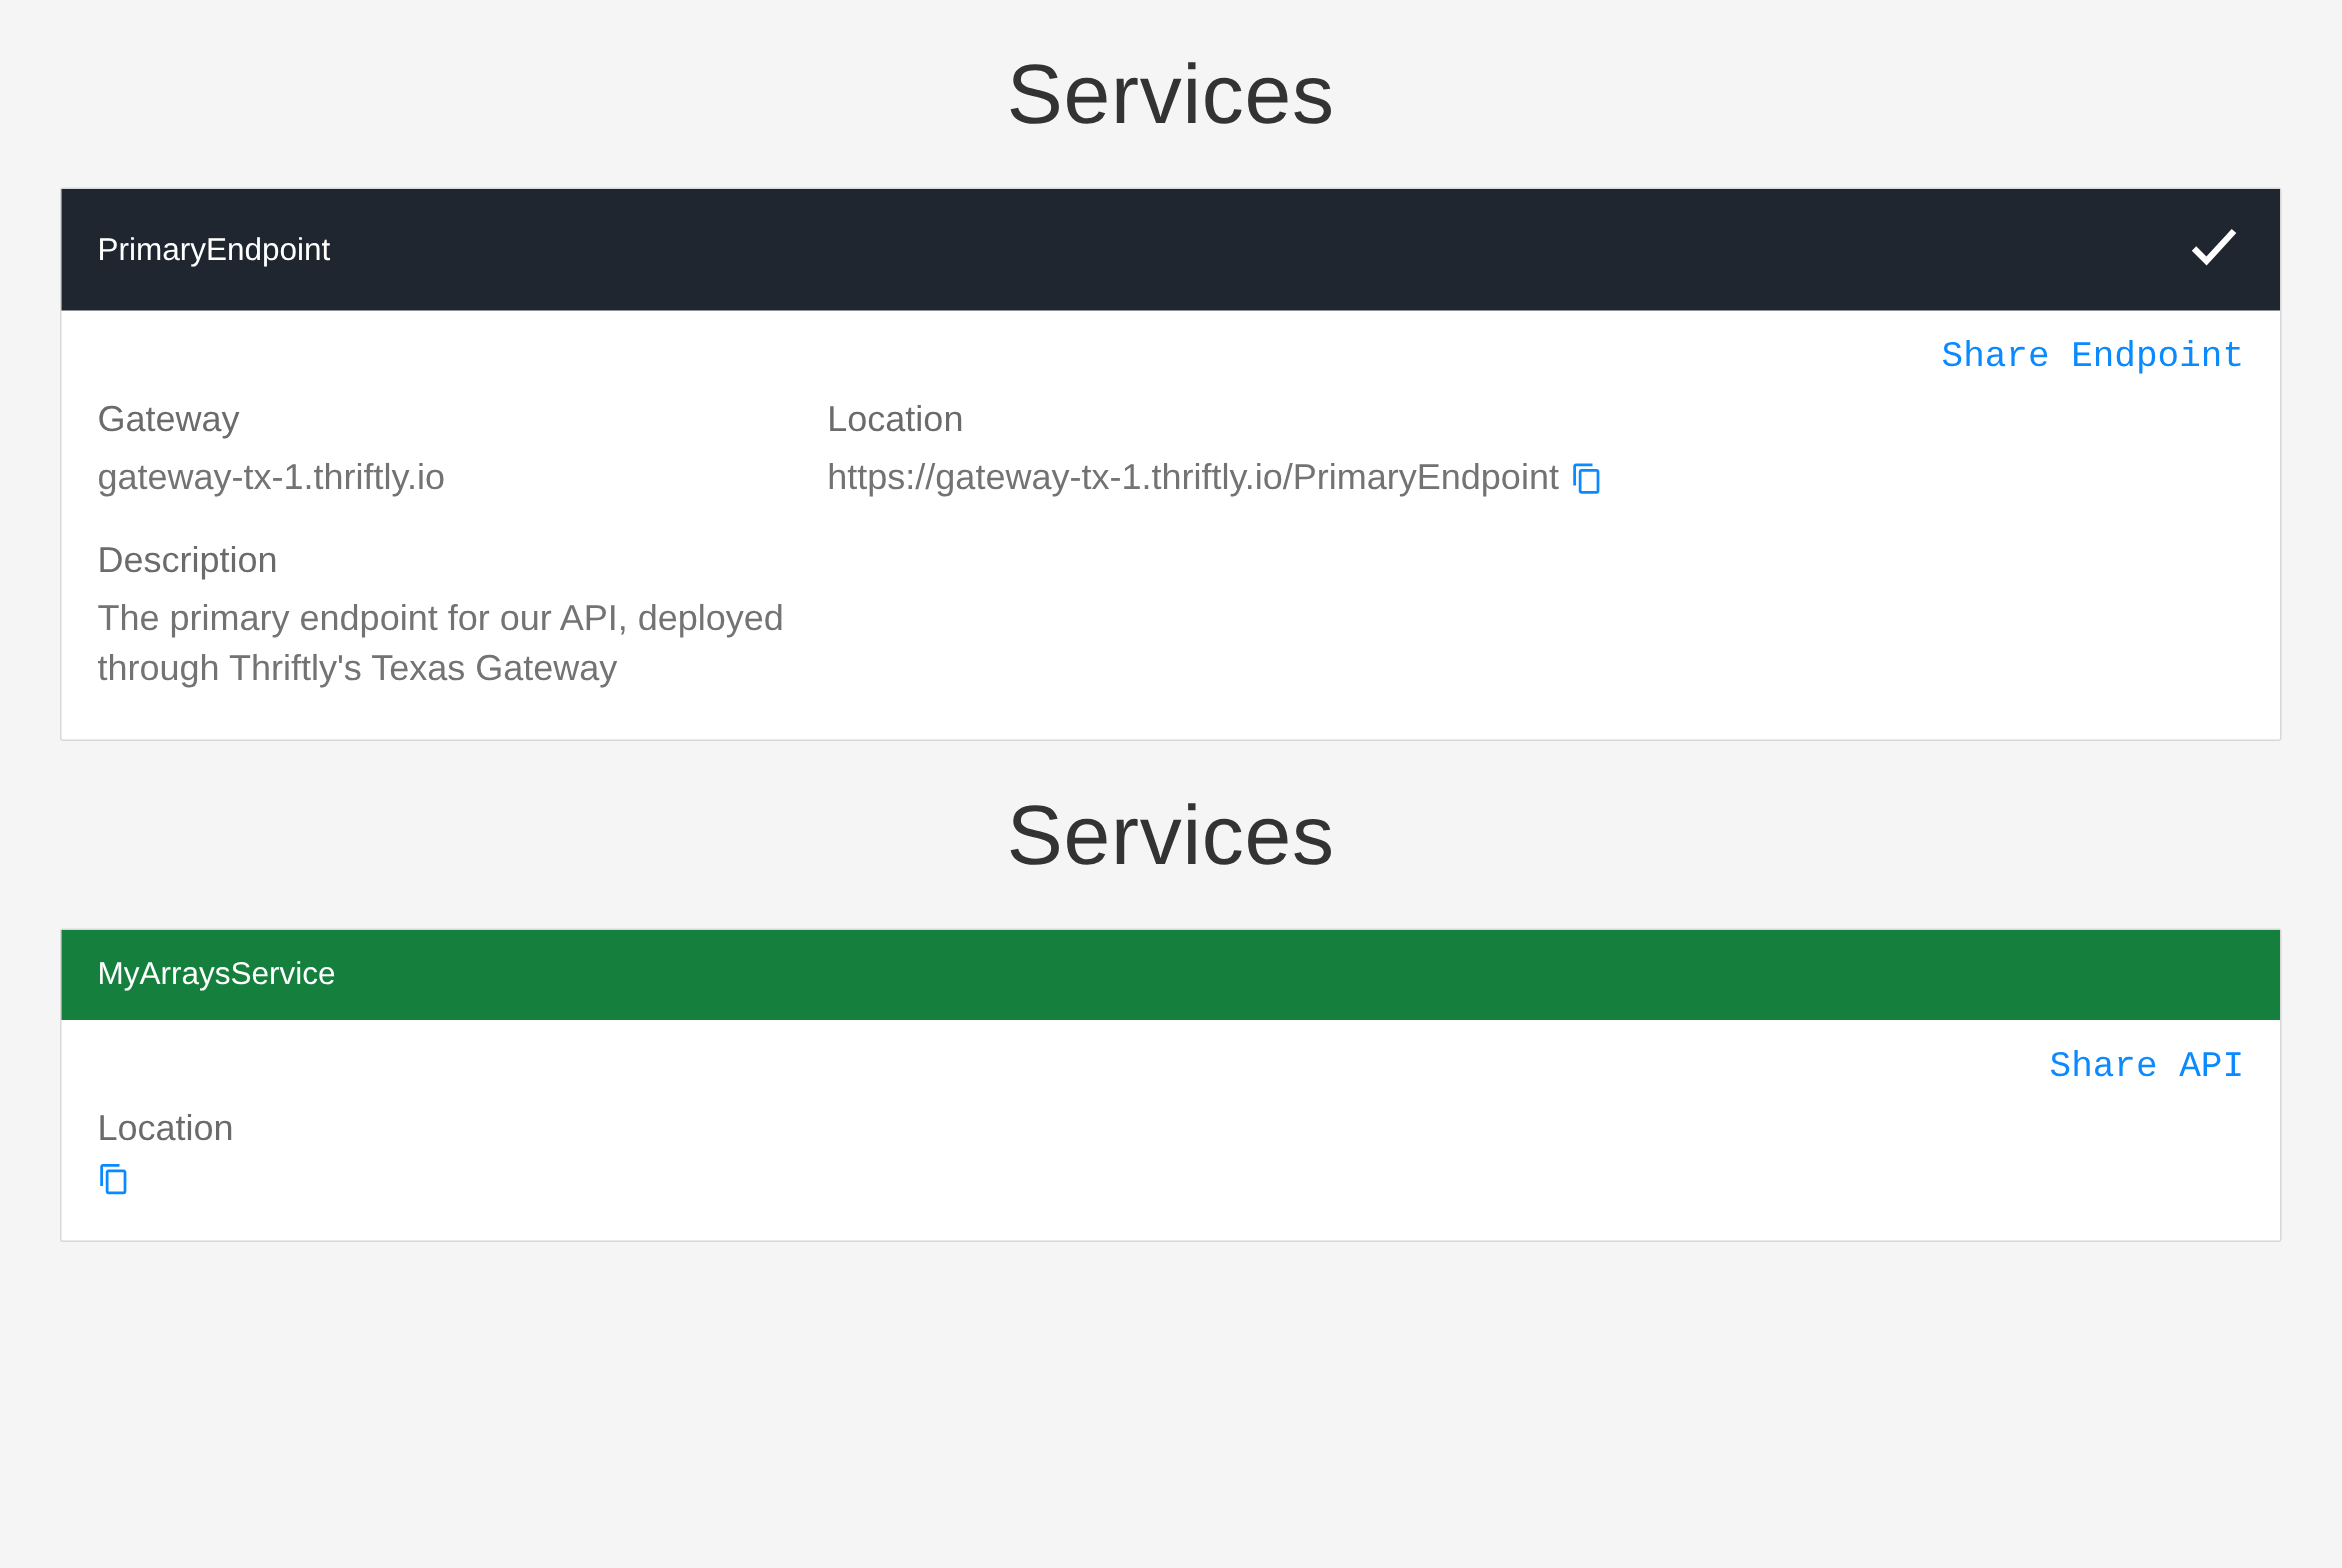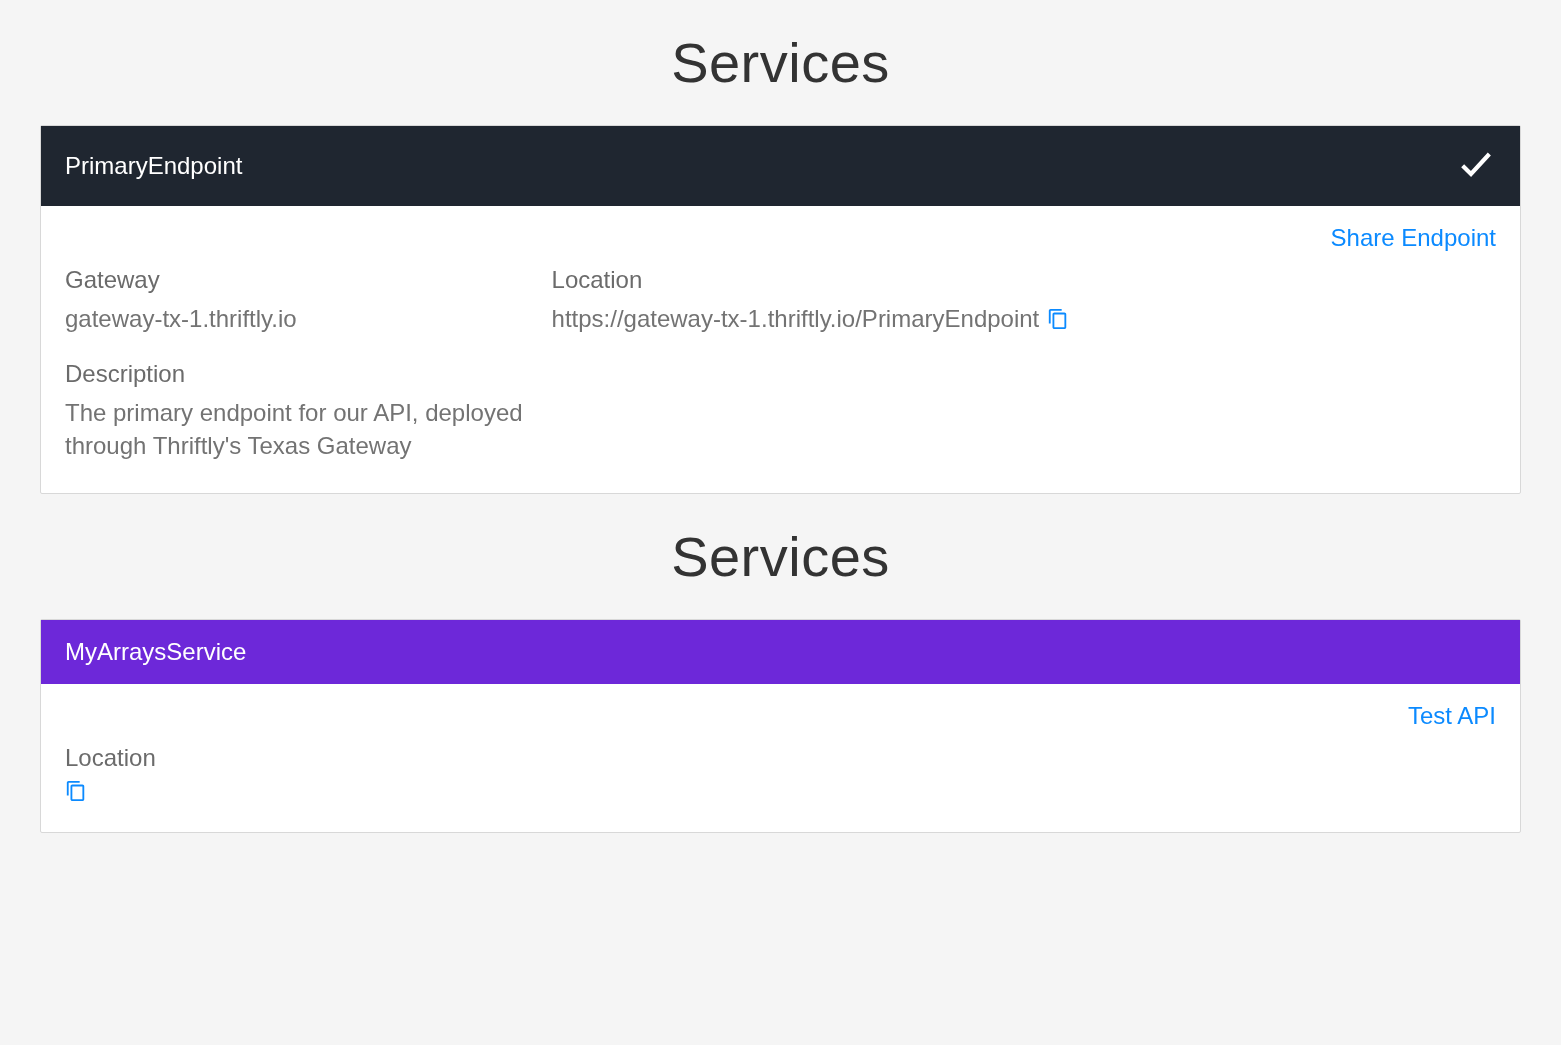--- a/index.html
+++ b/index.html
@@ -34,40 +34,41 @@
     display: flex;
     align-items: center;
     justify-content: space-between;
     padding: 18px 24px;
     color: #fff;
   }
   .card-header.dark {
     background: #1f2630;
   }
   .card-header.blue {
-    background: #6d28d9;
+    background: #15803d;
   }
   .card-header .title {
-    font-size: 24px;
+    font-size: 21px;
     font-weight: 400;
     text-align: right;
   }
   .card-header .check-icon svg {
     width: 40px;
     height: 40px;
     stroke: #fff;
     stroke-width: 2.5;
     fill: none;
   }
   .card-body {
     padding: 18px 24px 30px 24px;
   }
   .action-row {
     text-align: right;
     margin-bottom: 14px;
+    font-family: Liberation Mono, monospace;
   }
   .action-link {
     color: #0b8aff;
     font-size: 24px;
     text-decoration: none;
     cursor: pointer;
   }
   .info-grid {
     display: flex;
     flex-wrap: wrap;
@@ -166,21 +167,21 @@
 
 <div class="page-section">
   <h1 class="section-title">Services</h1>
 
   <div class="card">
     <div class="card-header blue">
       <span class="title">MyArraysService</span>
     </div>
     <div class="card-body">
       <div class="action-row">
-        <a class="action-link">Test API</a>
+        <a class="action-link">Share API</a>
       </div>
       <div class="single-block">
         <div class="field-label">Location</div>
         <div class="field-value value-line">
           <span class="copy-icon">
             <svg viewBox="0 0 24 24">
                 <path d="M16 1H4c-1.1 0-2 .9-2 2v14h2V3h12V1zm3 4H8c-1.1 0-2 .9-2 2v14c0 1.1.9 2 2 2h11c1.1 0 2-.9 2-2V7c0-1.1-.9-2-2-2zm0 16H8V7h11v14z"></path>
               </svg>
           </span>
         </div>

